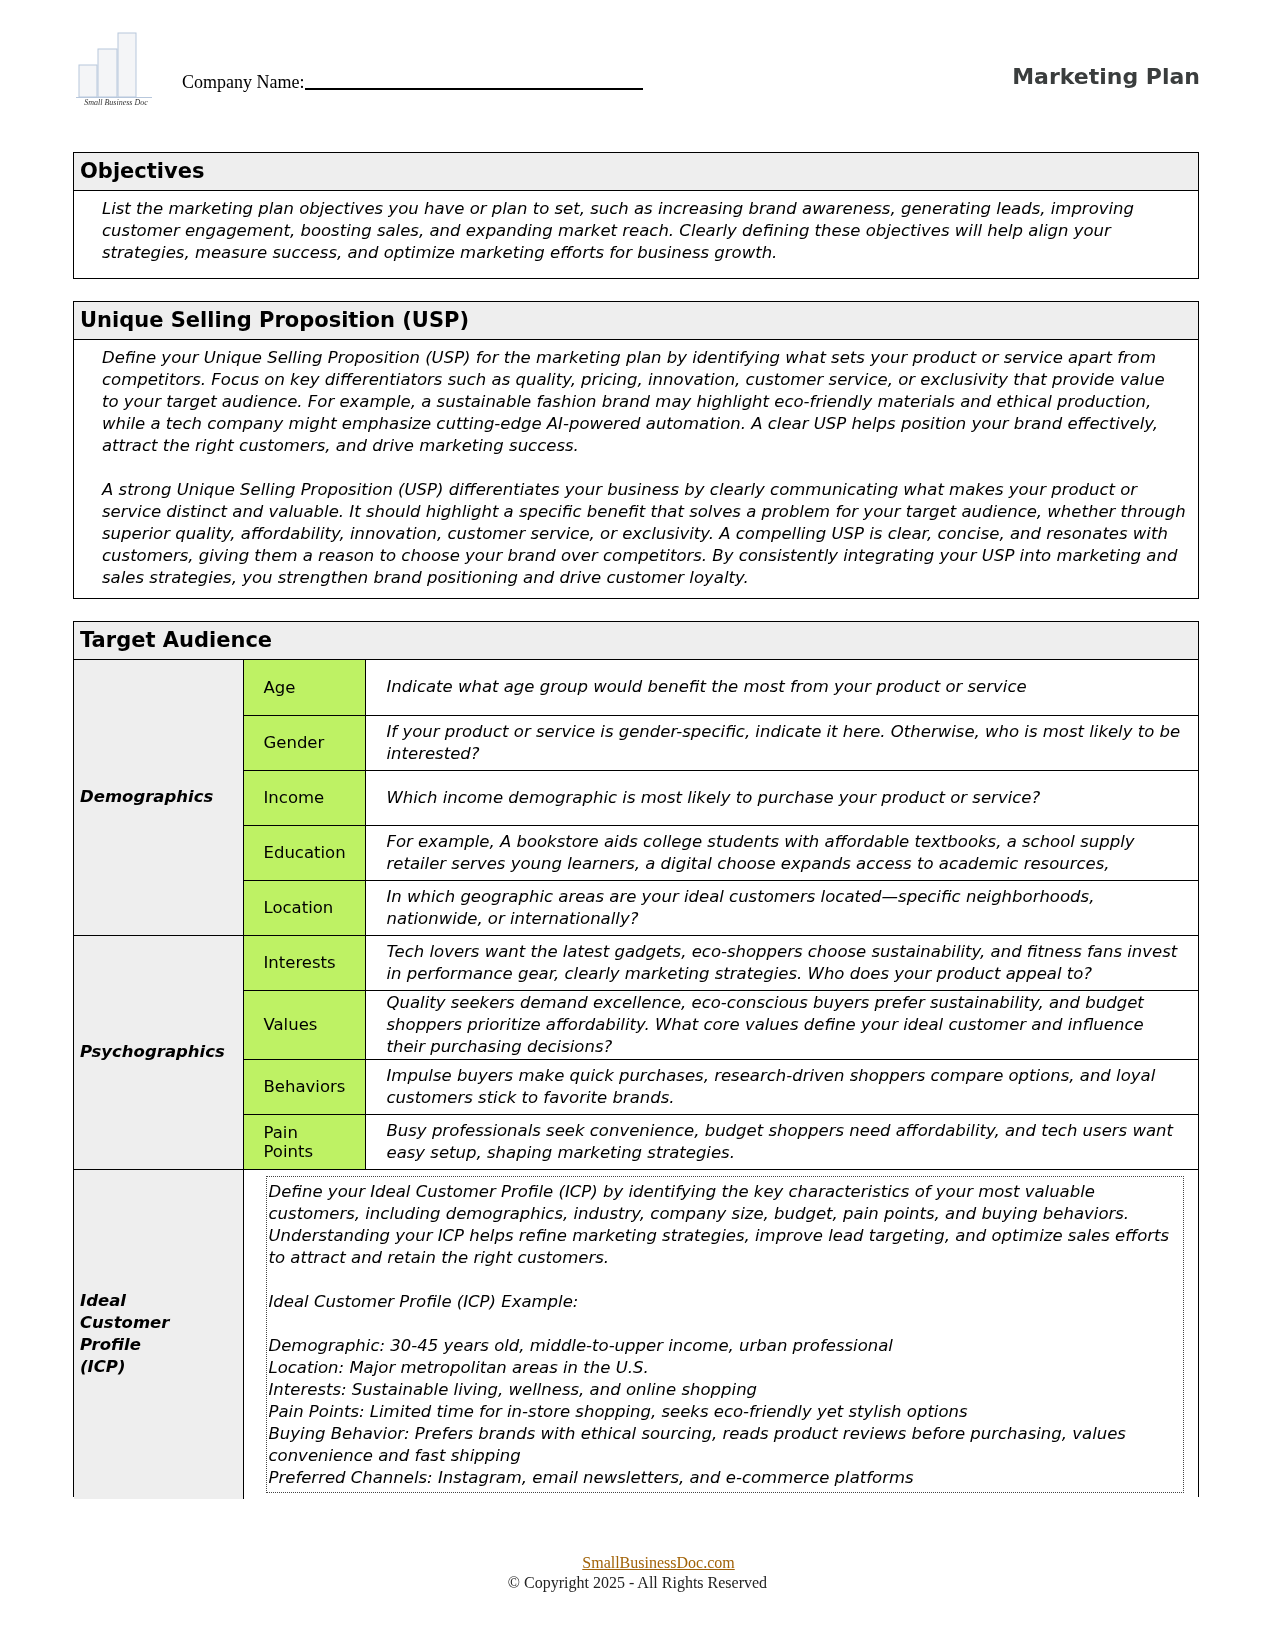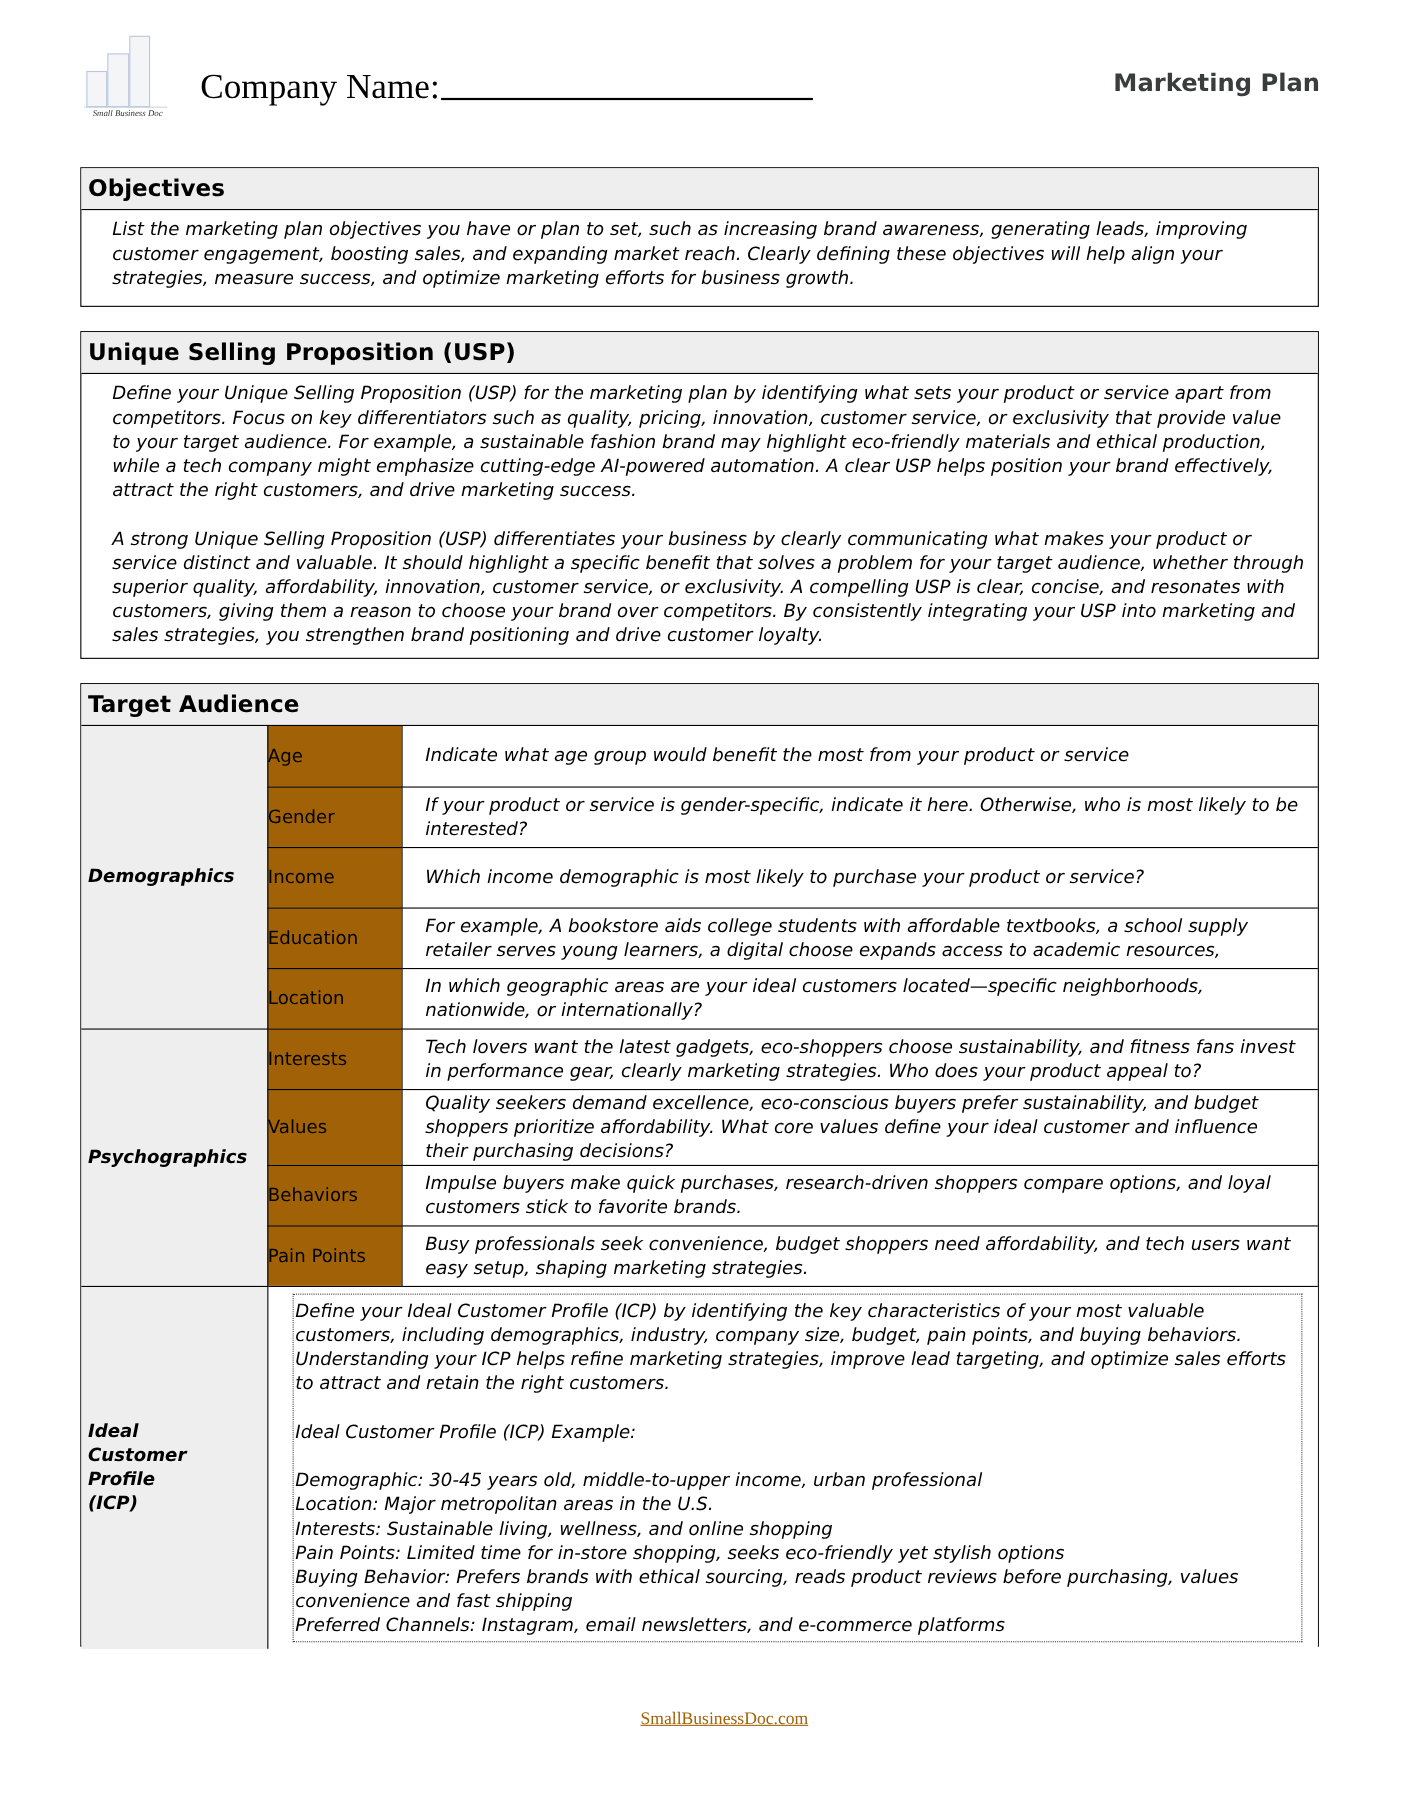--- a/index.html
+++ b/index.html
@@ -3,21 +3,21 @@
 <meta charset="utf-8">
 <style>
   html, body { margin: 0; padding: 0; background: #ffffff; }
   body { width: 1275px; height: 1651px; position: relative; overflow: hidden; color: #000; }
   .page { position: absolute; left: 0; top: 0; width: 1275px; height: 1651px; }
 
   
   .logo { position: absolute; left: 76px; top: 30px; width: 80px; height: 78px; }
   .logo svg { display: block; }
   .logo-caption { position: absolute; left: 0; top: 68px; width: 80px; font-family: "Liberation Serif", serif; font-style: italic; font-size: 8px; color: #333; text-align: center; white-space: nowrap; }
-  .company { position: absolute; left: 182px; top: 60px; font-family: "Liberation Serif", serif; font-size: 32px; color: #000; white-space: nowrap; }
+  .company { position: absolute; left: 182px; top: 60px; font-family: "Liberation Serif", serif; font-size: 18px; color: #000; white-space: nowrap; }
   .company-line { display: inline-block; width: 338px; border-bottom: 2px solid #000; height: 26px; vertical-align: baseline; margin-left: 1px; position: relative; top: 2px; }
   .doc-title { position: absolute; right: 75px; top: 64px; font-family: "DejaVu Sans", sans-serif; font-weight: bold; font-size: 22px; color: #3a3d3d; white-space: nowrap; }
 
   
   .section { position: absolute; left: 73px; width: 1126px; border: 1px solid #000; box-sizing: border-box; }
   .section-head { background: #eeeeee; border-bottom: 1px solid #000; font-family: "DejaVu Sans", sans-serif; font-weight: bold; font-size: 21px; padding: 0 6px; height: 38px; line-height: 37px; box-sizing: border-box; }
   .section-body { padding: 7px 12px 10px 28px; font-family: "DejaVu Sans", sans-serif; font-style: italic; font-size: 16.5px; line-height: 22px; }
   .section-body p { margin: 0; }
   .section-body p + p { margin-top: 22px; }
 
@@ -28,21 +28,21 @@
   #audience { top: 621px; height: 876px; }
   table.ta { border-collapse: collapse; width: 100%; table-layout: fixed; font-family: "DejaVu Sans", sans-serif; font-size: 16.5px; }
   table.ta td { border: 1px solid #000; vertical-align: middle; padding: 0; }
   table.ta tr:first-child td { border-top: none; }
   table.ta tr td:first-child { border-left: none; }
   table.ta tr td:last-child { border-right: none; }
   table.ta tr:last-child td { border-bottom: none; }
   .col-group { width: 169px; }
   .col-attr { width: 122px; }
   td.group { background: #eeeeee; font-weight: bold; font-style: italic; padding: 0 6px !important; line-height: 22px; }
-  td.attr { background: #a16207; padding: 0 0 !important; }
+  td.attr { background: #bef264; padding: 0 20px !important; }
   td.desc { font-style: italic; padding: 0 14px 0 21px !important; line-height: 22px; }
   .row-h1 { height: 55px; }
   .row-h3 { height: 69px; }
   .icp-cell { padding: 6px 14px 6px 22px !important; background: #fff; }
   .icp-box { border: 1px dotted #444; padding: 4px 2px 3px 2px; font-style: italic; line-height: 22px; }
   .icp-box p { margin: 0; }
   .icp-box .gap { height: 22px; }
 
   
   .footer { position: absolute; left: 0; width: 1275px; text-align: center; font-family: "Liberation Serif", serif; font-size: 16px; }
@@ -155,14 +155,15 @@
               <p>Buying Behavior: Prefers brands with ethical sourcing, reads product reviews before purchasing, values convenience and fast shipping</p>
               <p>Preferred Channels: Instagram, email newsletters, and e-commerce platforms</p>
             </div>
           </td>
         </tr>
       </tbody>
     </table>
   </div>
 
   <div class="footer footer-link">SmallBusinessDoc.com</div>
+  <div class="footer footer-copy">© Copyright 2025 - All Rights Reserved</div>
 
 </div>
 
 </body></html>

